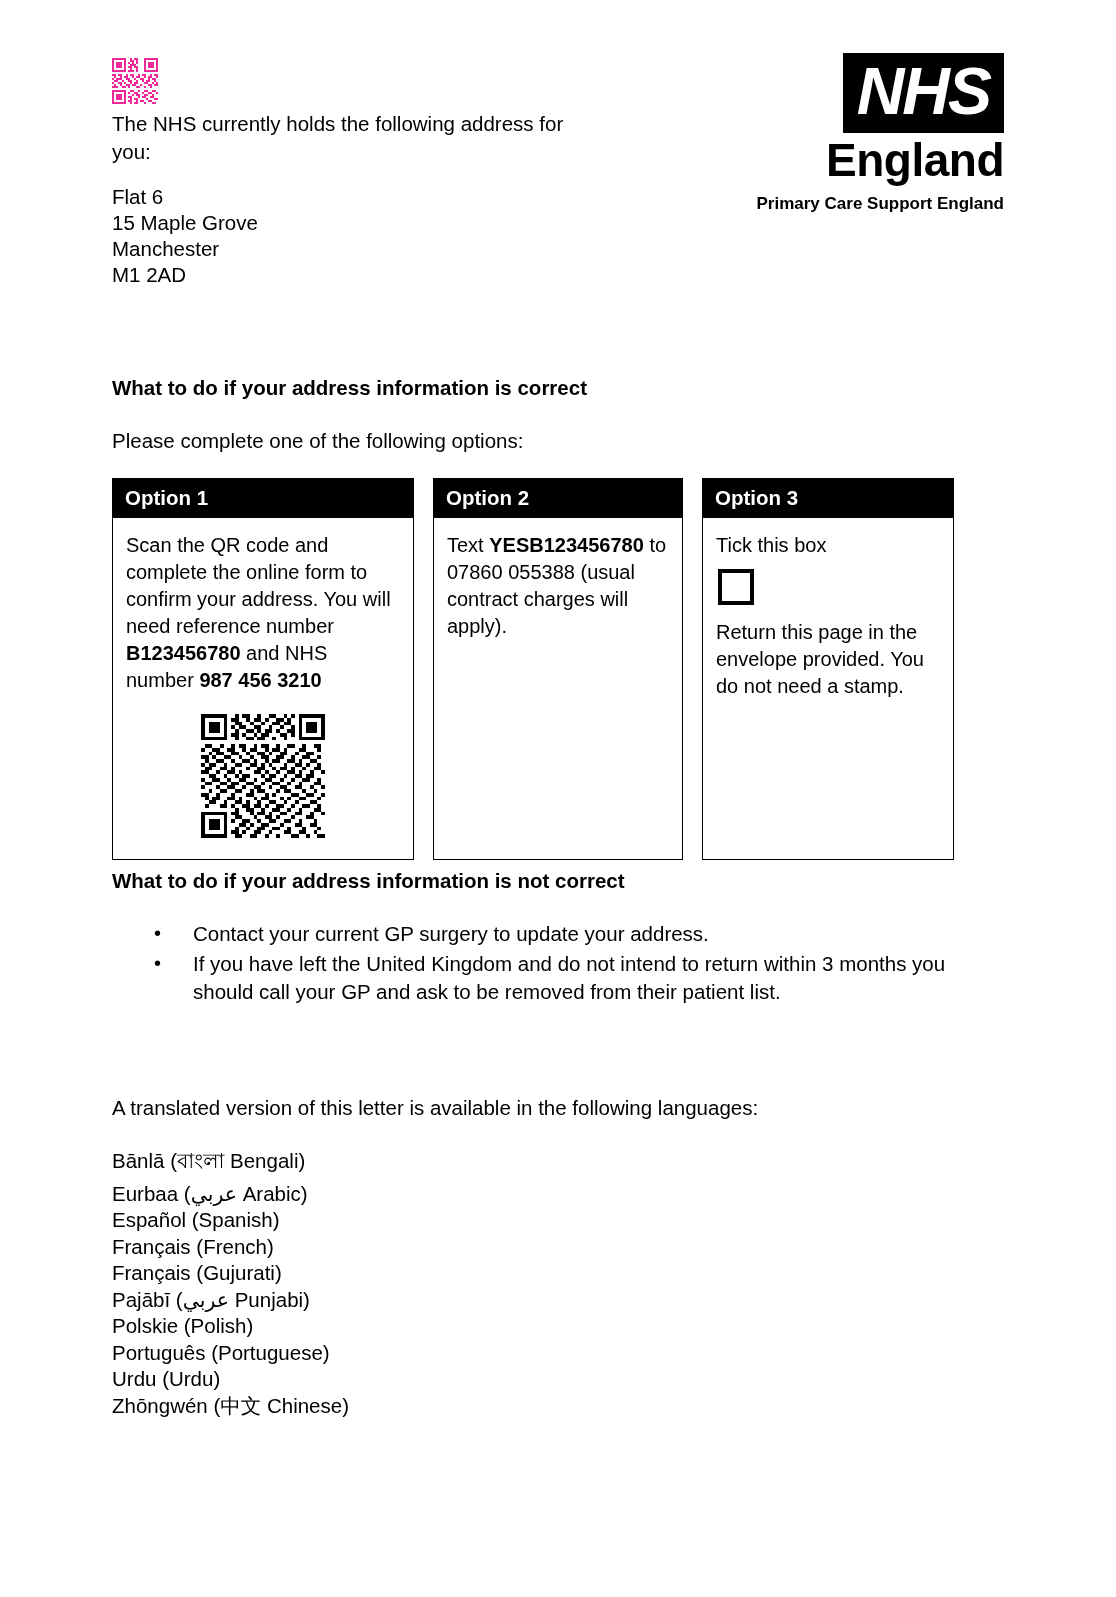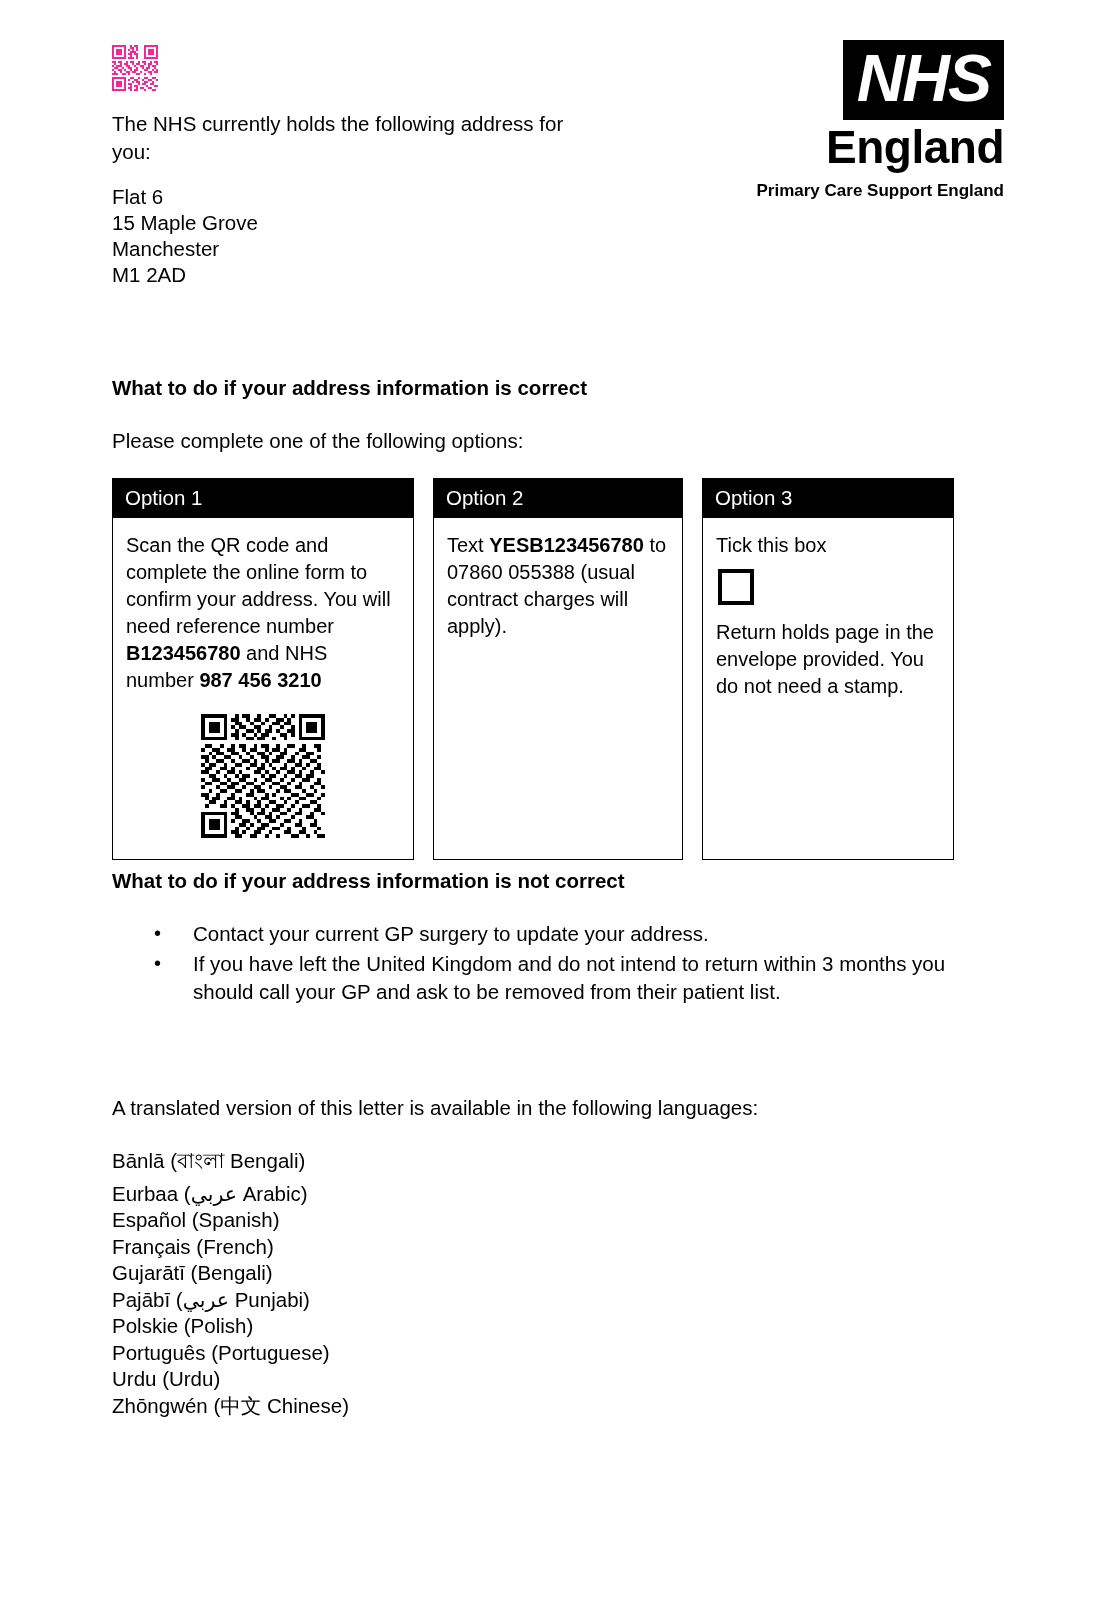--- a/index.html
+++ b/index.html
@@ -18,21 +18,21 @@
   .page {
     position: relative;
     width: 1116px;
     height: 1597px;
     box-sizing: border-box;
   }
 
   
   .header {
     position: absolute;
-    top: 40px;
+    top: 53px;
     left: 112px;
     right: 112px;
     height: 170px;
   }
   .qr-small {
     position: absolute;
     top: 5px;
     left: 0px;
     width: 62px;
     height: 62px;
@@ -118,21 +118,21 @@
     border: 1.5px solid #000;
     box-sizing: border-box;
     background: #fff;
   }
   .opt1 { width: 302px; margin-right: 19px; }
   .opt2 { width: 250px; margin-right: 19px; }
   .opt3 { width: 252px; }
   .option-title {
     background: #000000;
     color: #ffffff;
-    font-weight: normal;
+    font-weight: bold;
     font-size: 20.5px;
     line-height: 24px;
     padding: 7px 12px 8px 12px;
   }
   .option-body {
     padding: 14px 13px 14px 13px;
     font-size: 20px;
     line-height: 27px;
   }
   .opt1 .option-body { min-height: 310px; }
@@ -701,41 +701,41 @@
       <div class="option-body">
         <span>Text </span><span class="bold">YESB123456780</span><span> to 07860 055388 (usual contract charges will apply).</span>
       </div>
     </div>
 
     <div class="option-box opt3">
       <div class="option-title">Option 3</div>
       <div class="option-body">
         <div>Tick this box</div>
         <div class="tickbox"></div>
-        <div>Return holds page in the envelope provided. You do not need a stamp.</div>
+        <div>Return this page in the envelope provided. You do not need a stamp.</div>
       </div>
     </div>
 
   </div>
 
   <div class="heading" style="top:868px;">What to do if your address information is not correct</div>
 
   <ul class="bullets" style="top:920px;">
     <li>Contact your current GP surgery to update your address.</li>
     <li>If you have left the United Kingdom and do not intend to return within 3 months you should call your GP and ask to be removed from their patient list.</li>
   </ul>
 
   <div class="para" style="top:1094px;">A translated version of this letter is available in the following languages:</div>
 
   <div class="lang-list" style="top:1148px;">
     <div class="lang-first">Bānlā (বাংলা Bengali)</div>
     <div>Eurbaa (عربي Arabic)</div>
     <div>Español (Spanish)</div>
     <div>Français (French)</div>
-    <div>Gujarātī (Bengali)</div>
+    <div>Français (Gujurati)</div>
     <div>Pajābī (عربي Punjabi)</div>
     <div>Polskie (Polish)</div>
     <div>Português (Portuguese)</div>
     <div>Urdu (Urdu)</div>
     <div>Zhōngwén (中文 Chinese)</div>
   </div>
 
 
 </div>
 

